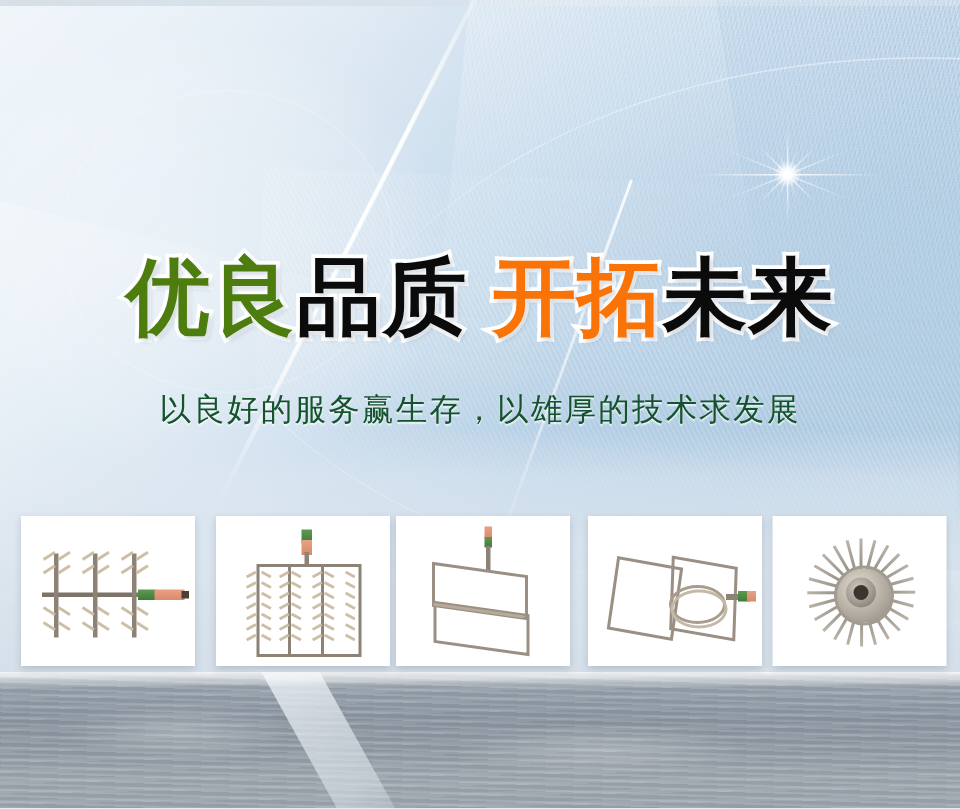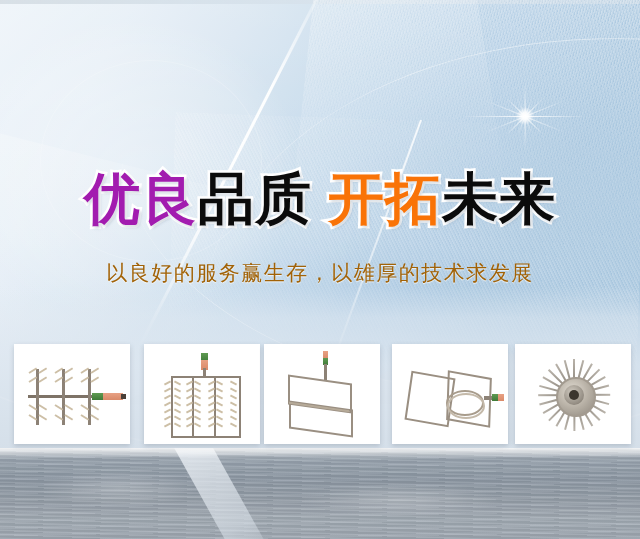--- a/index.html
+++ b/index.html
@@ -259,34 +259,34 @@
     white-space: nowrap;
     font-family: "DejaVu Sans", "Liberation Sans", sans-serif;
   }
   .headline span {
     -webkit-text-stroke: 5px #ffffff;
     paint-order: stroke fill;
     text-shadow:
        0 0 2px rgba(255,255,255,.9),
        2px 2px 3px rgba(120,140,160,.35);
   }
-  .hl-blue  { color: #a21caf; }
+  .hl-blue  { color: #4d7c0f; }
   .hl-black { color: #0b0b0b; }
   .hl-orange{ color: #f97307; }
   .hl-gap   { display: inline-block; width: 16px; -webkit-text-stroke: 0; }
 
   
   .subtitle {
     position: absolute;
     left: 0; top: 258px;
     width: 640px;
     text-align: center;
     font-size: 21px;
     line-height: 30px;
-    color: #a16207;
+    color: #14532d;
     letter-spacing: 1.5px;
     white-space: nowrap;
     font-family: "DejaVu Sans", "Liberation Sans", sans-serif;
     text-shadow: 0 1px 1px rgba(255,255,255,.75);
   }
 
   
   .cards {
     position: absolute;
     left: 0; top: 344px;

